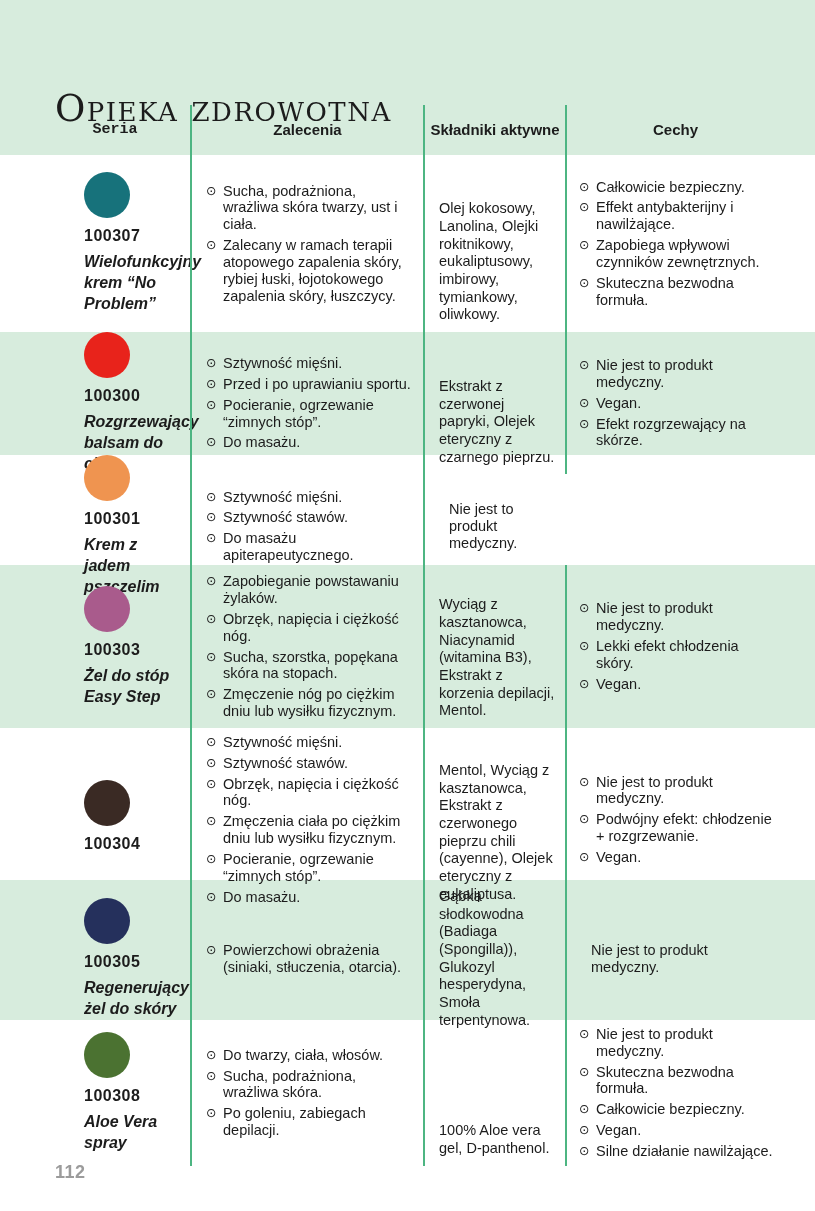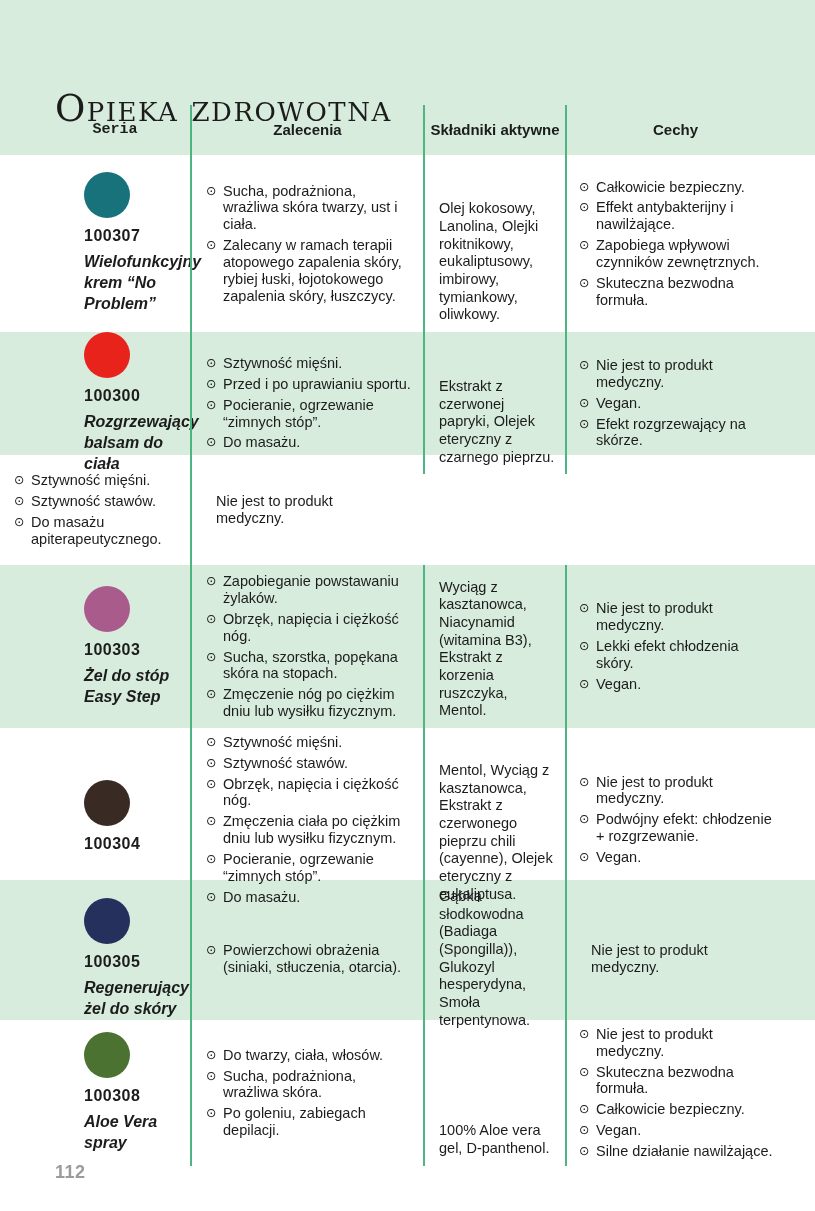--- a/index.html
+++ b/index.html
@@ -203,20 +203,25 @@
               </li>
               <li>
                 <span class="b">⊙</span>
                 <span class="t">Efekt rozgrzewający na skórze.</span>
               </li>
             </ul>
     </div>
   </div>
 
   <div class="row row-2">
+    <div class="cell seria">
+      <span class="dot" style="background: rgb(239, 148, 80);"></span>
+      <div class="code">100301</div>
+      <div class="pname">Krem z jadem pszczelim</div>
+    </div>
     <div class="cell zalecenia">
       <ul class="blist">
               <li>
                 <span class="b">⊙</span>
                 <span class="t">Sztywność mięśni.</span>
               </li>
               <li>
                 <span class="b">⊙</span>
                 <span class="t">Sztywność stawów.</span>
               </li>
@@ -255,21 +260,21 @@
                 <span class="b">⊙</span>
                 <span class="t">Sucha, szorstka, popękana skóra na stopach.</span>
               </li>
               <li>
                 <span class="b">⊙</span>
                 <span class="t">Zmęczenie nóg po ciężkim dniu lub wysiłku fizycznym.</span>
               </li>
             </ul>
     </div>
     <div class="cell skladniki">
-      <div class="stext">Wyciąg z kasztanowca, Niacynamid (witamina B3), Ekstrakt z korzenia ruszczyka, Mentol.</div>
+      <div class="stext">Wyciąg z kasztanowca, Niacynamid (witamina B3), Ekstrakt z korzenia depilacji, Mentol.</div>
     </div>
     <div class="cell cechy">
       <ul class="blist">
               <li>
                 <span class="b">⊙</span>
                 <span class="t">Nie jest to produkt medyczny.</span>
               </li>
               <li>
                 <span class="b">⊙</span>
                 <span class="t">Lekki efekt chłodzenia skóry.</span>

